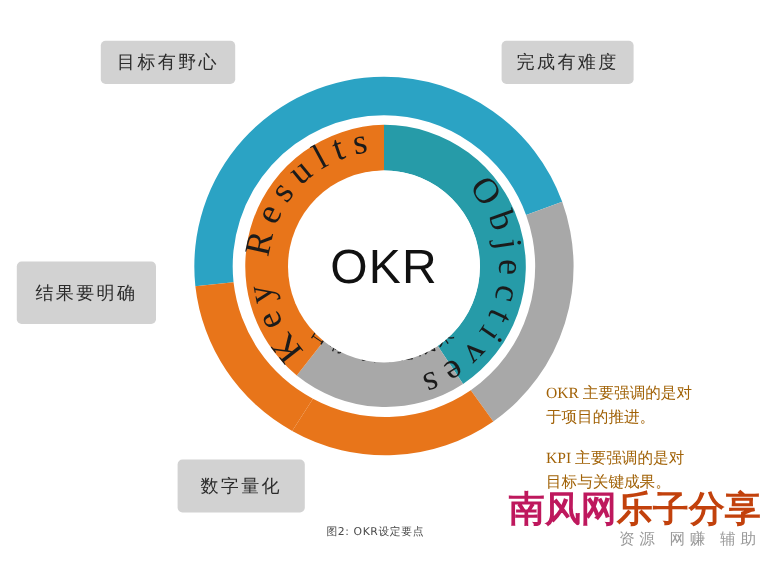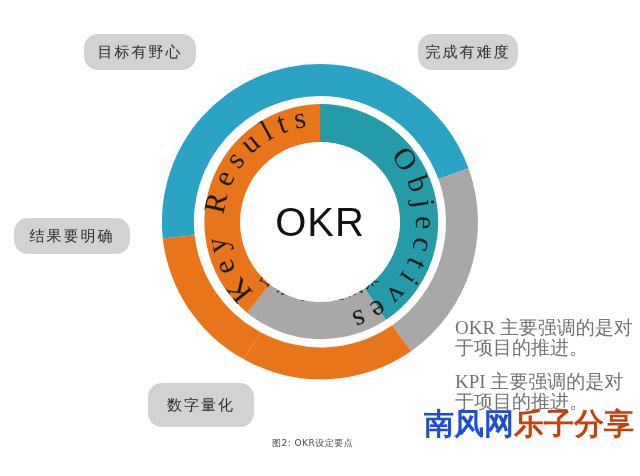--- a/index.html
+++ b/index.html
@@ -8,38 +8,38 @@
     background:#ffffff;
     font-family:"Liberation Sans","DejaVu Sans",sans-serif;
     overflow:hidden;position:relative;
   }
   #stage{position:absolute;left:0;top:0;width:640px;height:476px;}
 
   
   .pill{
     position:absolute;
     background:#d2d2d2;
-    border-radius:14px;
+    border-radius:4px;
     color:#2b2b2b;
     font-size:15px;
     letter-spacing:2px;
     display:flex;align-items:center;justify-content:center;
     white-space:nowrap;
     font-family:"DejaVu Sans",sans-serif;
   }
   #pill-ambitious{left:84px;top:34px;width:112px;height:36px;}
-  #pill-difficult{left:418px;top:34px;width:100px;height:36px;}
-  #pill-clear{left:14px;top:218px;width:116px;height:36px;}
+  #pill-difficult{left:418px;top:34px;width:110px;height:36px;}
+  #pill-clear{left:14px;top:218px;width:116px;height:52px;}
   #pill-quantify{left:148px;top:383px;width:106px;height:44px;}
 
   
   .side-note{
     position:absolute;
-    color:#737373;
-    font-size:19px;
+    color:#a16207;
+    font-size:13px;
     line-height:20px;
     font-family:"Liberation Serif","DejaVu Serif",serif;
     width:178px;
     white-space:pre-line;
   }
   #note-okr{left:455px;top:318px;}
   #note-kpi{left:455px;top:372px;}
 
   
   #caption{
@@ -49,21 +49,21 @@
   }
 
   
   #watermark{position:absolute;left:424px;top:404px;width:212px;height:60px;}
   #wm-main{
     position:absolute;left:0;top:0;
     font-size:30px;font-weight:bold;letter-spacing:0px;
     font-family:"DejaVu Sans",sans-serif;
     white-space:nowrap;
   }
-  #wm-blue{color:#1d4ed8;}
+  #wm-blue{color:#be185d;}
   #wm-black{color:#c2410c;}
   #wm-sub{
     position:absolute;right:2px;top:36px;
     font-size:13px;color:#9a9a9a;letter-spacing:4px;
     font-family:"DejaVu Sans",sans-serif;white-space:nowrap;
   }
 
   
   .arc-label{
     font-family:"Liberation Serif","DejaVu Serif",serif;
@@ -128,21 +128,22 @@
   </svg>
 
   <div class="pill" id="pill-ambitious">目标有野心</div>
   <div class="pill" id="pill-difficult">完成有难度</div>
   <div class="pill" id="pill-clear">结果要明确</div>
   <div class="pill" id="pill-quantify">数字量化</div>
 
   <div class="side-note" id="note-okr">OKR  主要强调的是对
 于项目的推进。</div>
   <div class="side-note" id="note-kpi">KPI  主要强调的是对
-于项目的推进。</div>
+目标与关键成果。</div>
 
   <div id="caption">图2: OKR设定要点</div>
 
   <div id="watermark">
     <div id="wm-main"><span id="wm-blue">南风网</span><span id="wm-black">乐子分享</span></div>
+    <div id="wm-sub">资源 网赚 辅助</div>
   </div>
 
 </div>
 
 </body></html>

